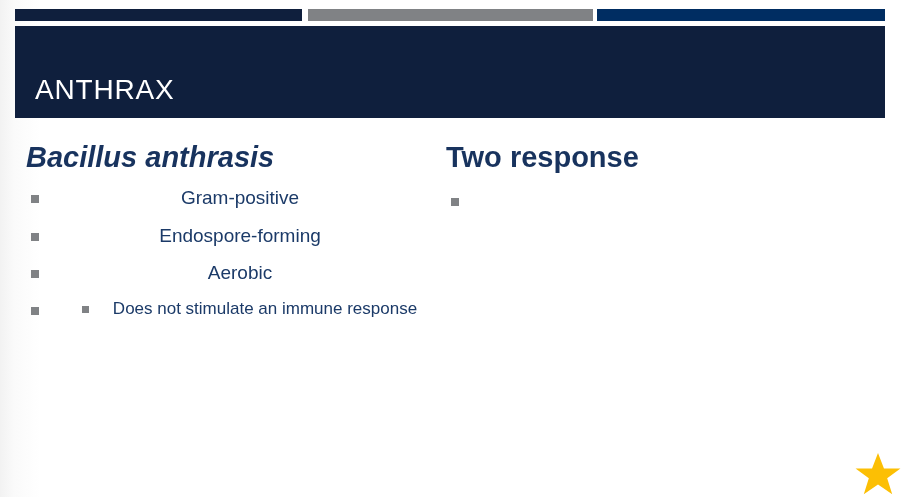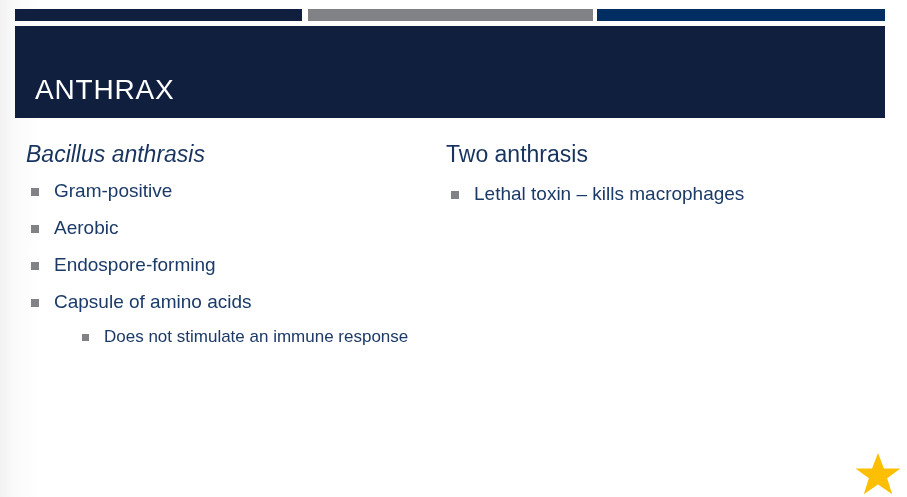--- a/index.html
+++ b/index.html
@@ -65,39 +65,40 @@
   }
   .column {
     position: absolute;
     top: 0;
   }
   .column.left  { left: 26px;  width: 400px; }
   .column.right { left: 446px; width: 440px; }
 
   .col-heading {
     color: #18335e;
-    font-size: 23px;
-    font-weight: 400;
+    font-size: 29px;
+    font-weight: 700;
     line-height: 1.22;
     margin: 0 0 11px 0;
   }
   .col-heading.italic { font-style: italic; }
 
   ul.bullets {
     list-style: none;
     margin: 0;
     padding: 0;
   }
   ul.bullets > li {
     position: relative;
     padding-left: 28px;
     margin: 0 0 13px 0;
     color: #1b3a68;
     font-size: 19px;
     line-height: 1.27;
+    text-align: center;
   }
   ul.bullets > li > .sq {
     position: absolute;
     left: 5px;
     top: 9px;
     width: 8px;
     height: 8px;
     background: #808285;
   }
 
@@ -156,49 +157,47 @@
     <div class="column left">
       <div class="col-heading italic">Bacillus anthrasis</div>
 
       <ul class="bullets">
         <li>
           <span class="sq"></span>
           <span>Gram-positive</span>
         </li>
         <li>
           <span class="sq"></span>
+          <span>Endospore-forming</span>
+        </li>
+        <li>
+          <span class="sq"></span>
           <span>Aerobic</span>
         </li>
         <li>
           <span class="sq"></span>
-          <span>Endospore-forming</span>
-        </li>
-        <li>
-          <span class="sq"></span>
-          <span>Capsule of amino acids</span>
           <ul class="subbullets">
             <li>
               <span class="sq"></span>
               <span>Does not stimulate an immune response</span>
             </li>
           </ul>
         </li>
       </ul>
     </div>
 
     <div class="column right">
-      <div class="col-heading">Two anthrasis</div>
+      <div class="col-heading">Two response</div>
 
       <ul class="bullets">
         <li>
           <span class="sq"></span>
         </li>
         <li>
           <span class="sq"></span>
-          <span>Lethal toxin – kills macrophages</span>
         </li>
       </ul>
     </div>
 
   </div>
 
   <div id="star-badge">
     <svg viewBox="0 0 100 96" xmlns="http://www.w3.org/2000/svg" aria-hidden="true">
       <polygon points="50,2 63,36 99,36 70,57 81,92 50,71 19,92 30,57 1,36 37,36" fill="#fcbf04"></polygon>
     </svg>

